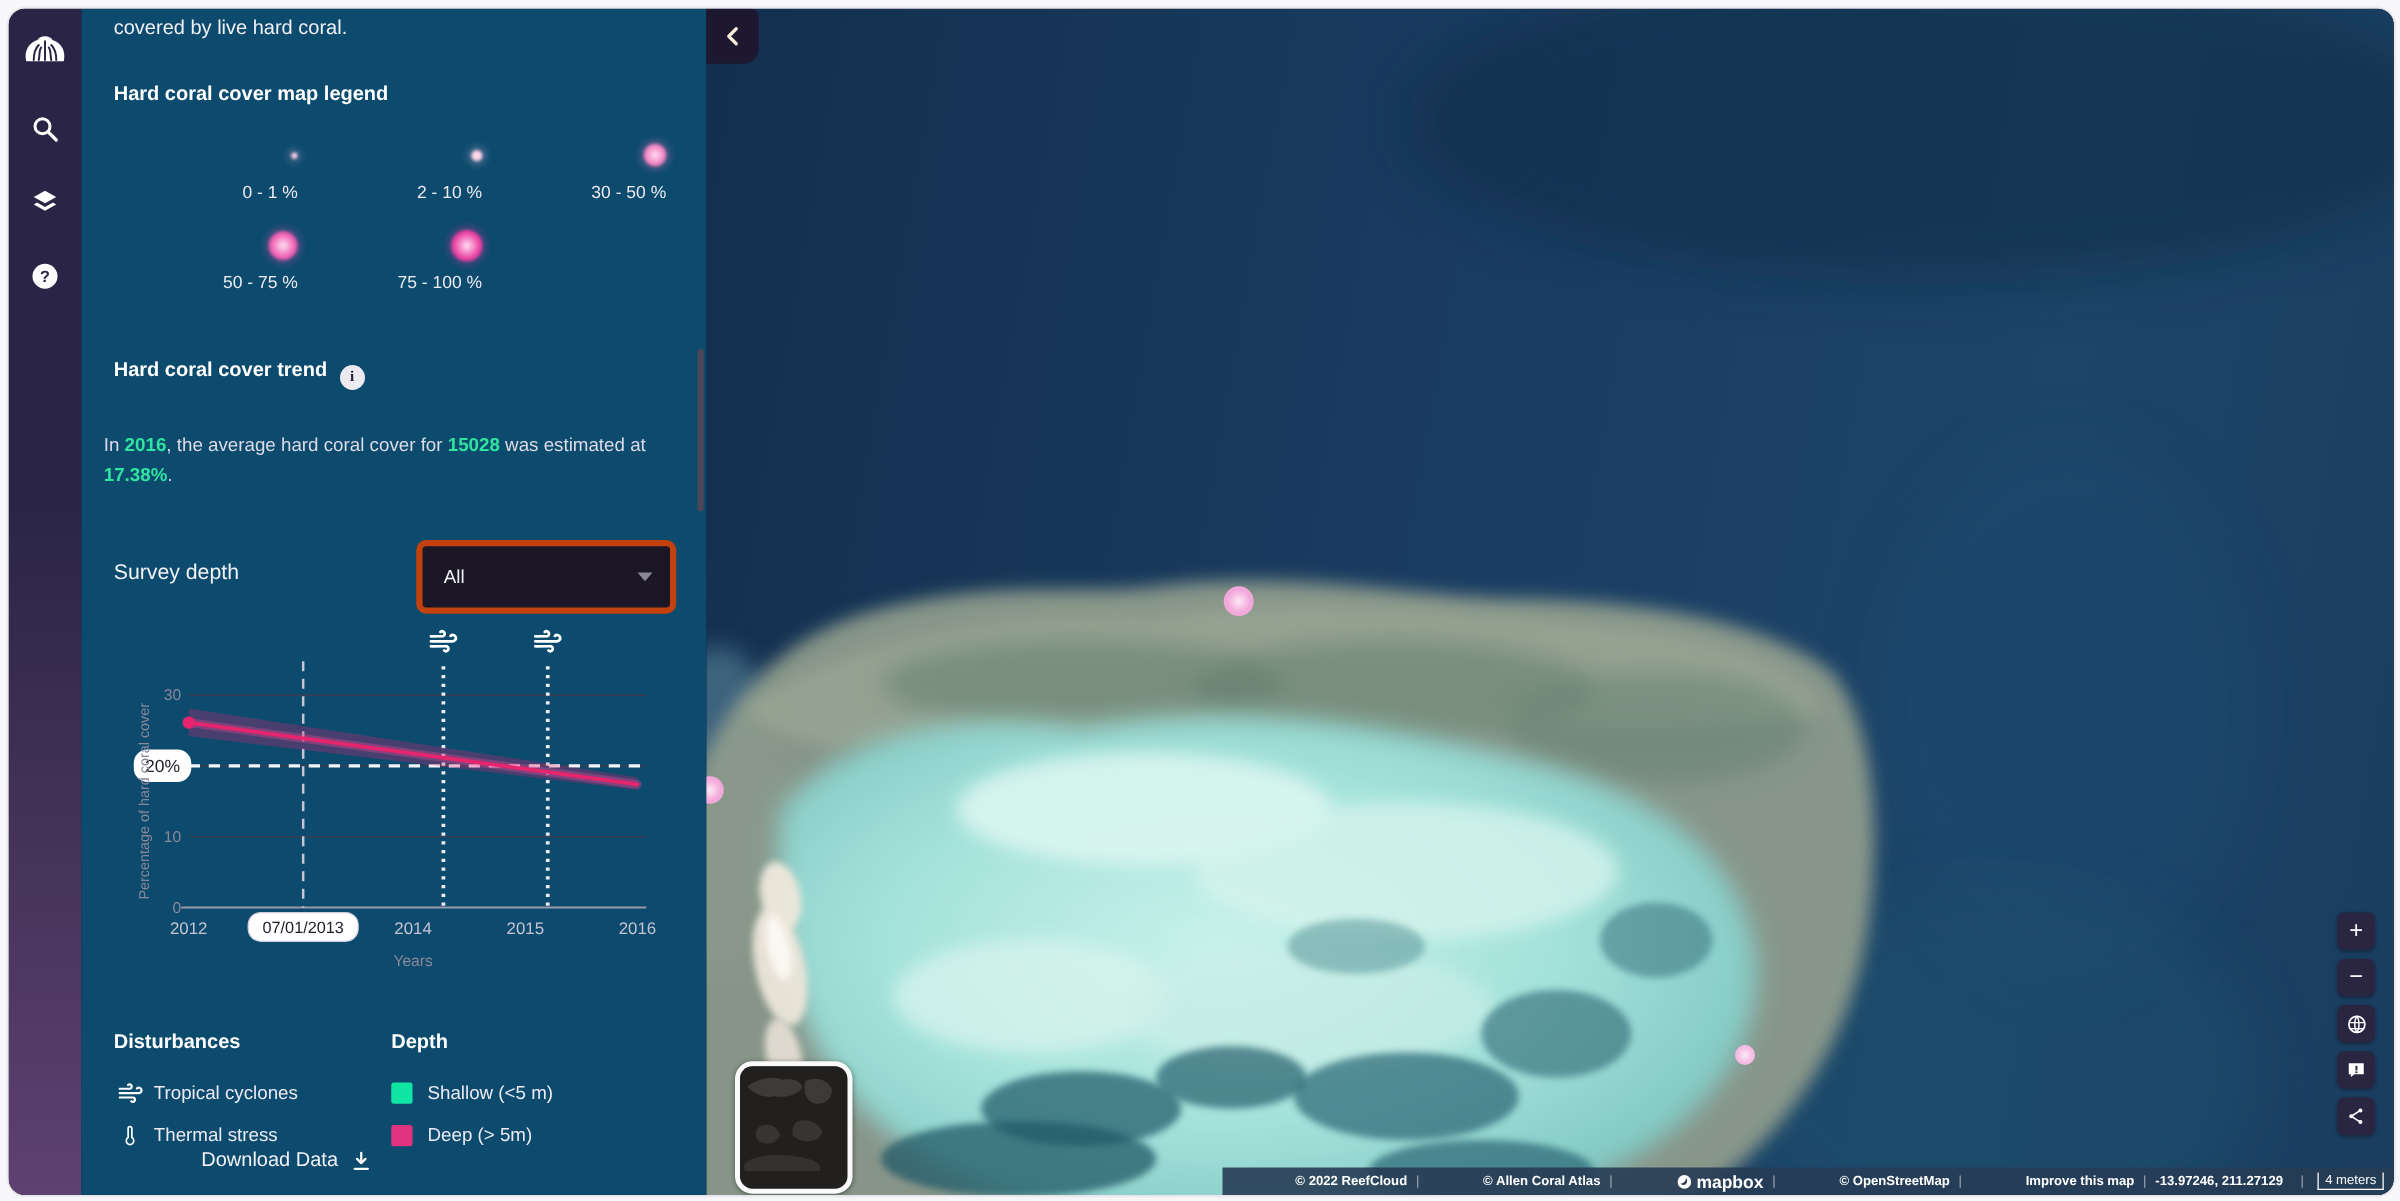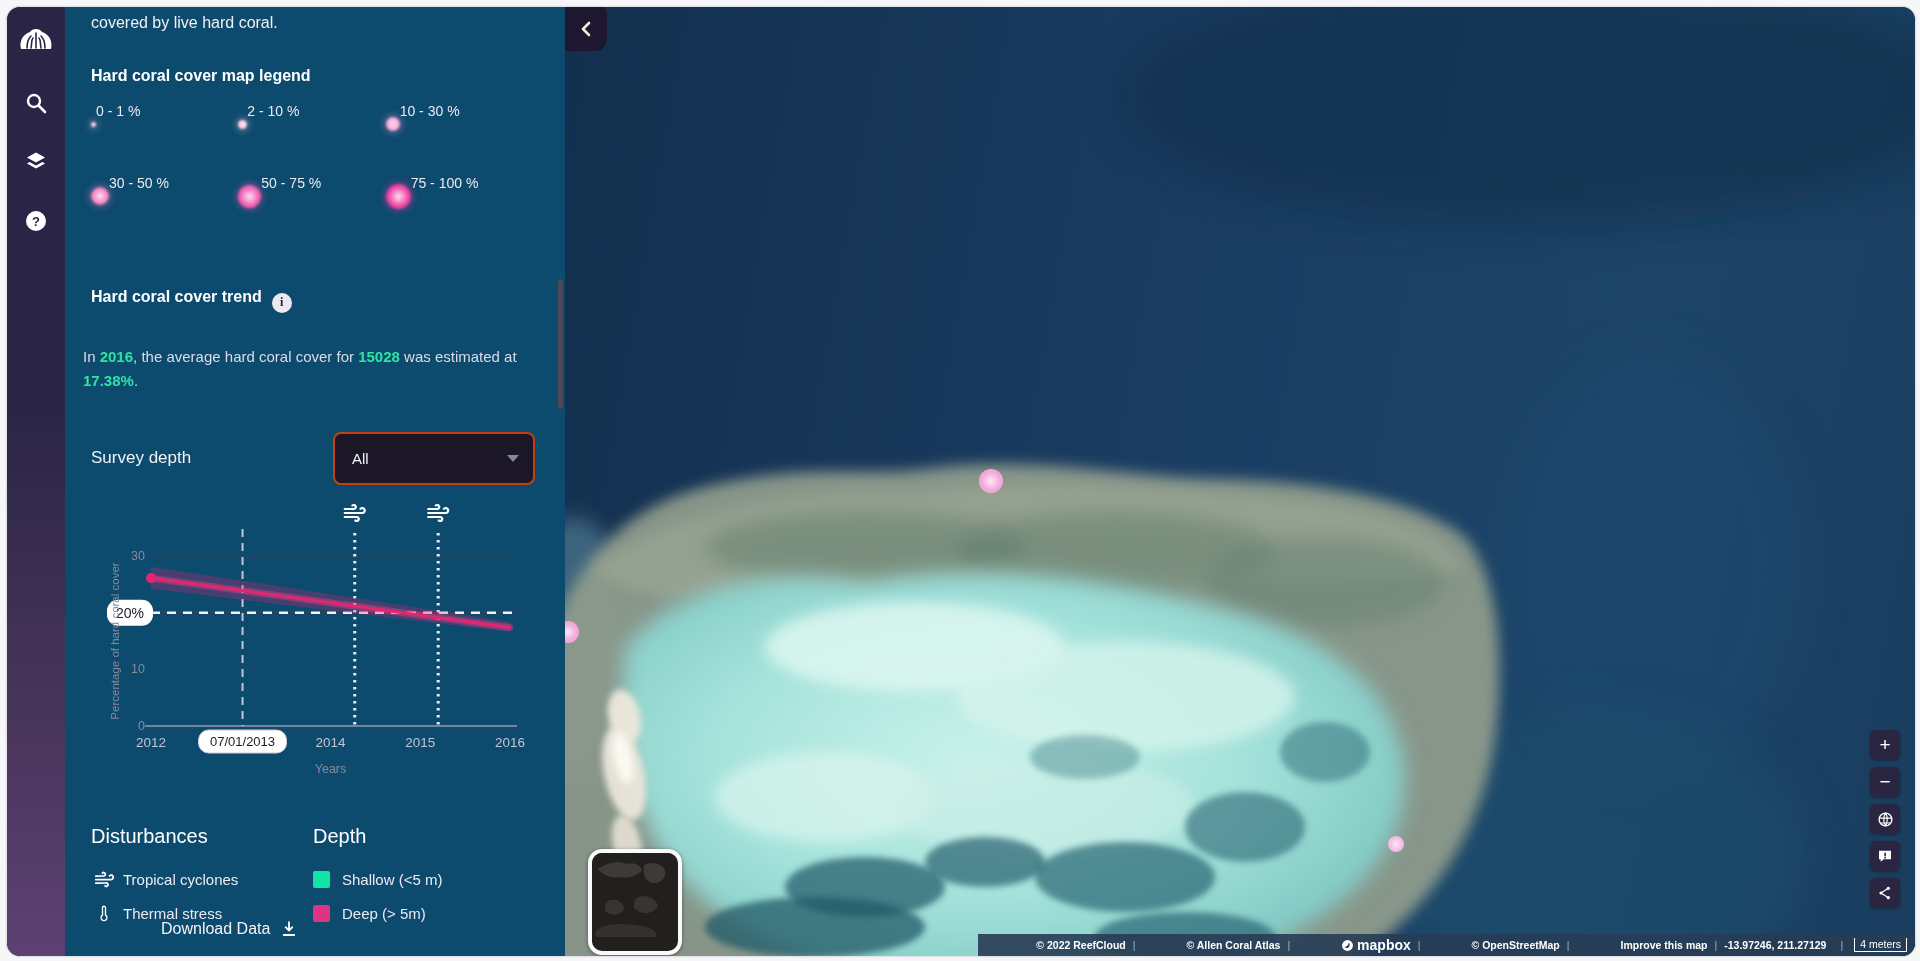--- a/index.html
+++ b/index.html
@@ -7,35 +7,35 @@
          background:#17131f;border:1px solid #e3e3ea;box-shadow:0 0 0 1px rgba(0,0,0,.03);}
   
   .iconbar{position:absolute;left:0;top:0;width:58px;height:100%;
            background:linear-gradient(180deg,#2a2547 0%,#2a2546 42%,#463459 72%,#5d4173 100%);z-index:30;}
   .ib-item{position:absolute;left:0;width:58px;height:40px;display:flex;align-items:center;justify-content:center;cursor:pointer;}
   
   .panel{position:absolute;left:58px;top:0;width:500px;height:100%;background:#0c4a6e;z-index:20;color:#e9e8ef;}
   .intro{position:absolute;left:26px;top:7px;font-size:16px;color:#f1f0f5;}
   .sec-title{position:absolute;left:26px;font-size:16px;font-weight:700;color:#ffffff;margin:0;}
   #legend-grid{position:absolute;left:26px;top:96px;width:442px;display:grid;grid-template-columns:repeat(3,1fr);row-gap:2px;}
-  .leg-cell{display:flex;flex-direction:row;align-items:flex-start;height:70px;justify-content:flex-start;}
+  .leg-cell{display:flex;flex-direction:column;align-items:flex-end;height:70px;justify-content:flex-start;}
   .leg-dotbox{height:42px;display:flex;align-items:center;justify-content:center;}
   .leg-dot{border-radius:50%;filter:blur(1.2px);}
   .leg-label{font-size:14px;color:#eceaf2;}
   .info-badge{display:inline-flex;width:20px;height:20px;border-radius:50%;background:#eceaf0;color:#24203a;
               font-weight:700;font-size:12px;align-items:center;justify-content:center;margin-left:10px;vertical-align:-4px;cursor:pointer;font-family:"Liberation Serif",serif;}
   .sentence{position:absolute;left:18px;top:338px;width:444px;font-size:15px;line-height:24px;color:#dddbe6;margin:0;}
   .hl{color:#2fe3a0;font-weight:700;}
   .depth-label{position:absolute;left:26px;top:441px;font-size:17px;color:#f2f1f6;}
-  .dropdown{position:absolute;left:268px;top:425px;width:198px;height:49px;border:2px solid #c2410c;border-radius:8px;
+  .dropdown{position:absolute;left:268px;top:425px;width:198px;height:49px;border:5px solid #c2410c;border-radius:8px;
             display:flex;align-items:center;cursor:pointer;background:#1b1726;}
   .dropdown .val{margin-left:17px;font-size:15px;color:#f2f1f6;}
   .dropdown .chev{position:absolute;right:14px;top:21px;width:0;height:0;border-left:6px solid transparent;border-right:6px solid transparent;border-top:7px solid #8a879a;}
   .chart-wrap{position:absolute;left:40px;top:468px;width:430px;height:310px;}
-  .bl-title{font-size:20px;font-weight:400;color:#fff;margin:0 0 14px 0;}
+  .bl-title{font-size:16px;font-weight:700;color:#fff;margin:0 0 14px 0;}
   .bottom-legend{position:absolute;left:26px;top:818px;width:450px;display:flex;}
   .bl-col1{width:222px;}
   .bl-row{display:flex;align-items:center;height:34px;font-size:15px;color:#eceaf2;}
   .bl-ico{width:26px;display:flex;justify-content:center;margin-right:6px;}
   .swatch{width:17px;height:17px;margin-right:12px;border-radius:2px;}
   .download{position:absolute;left:96px;top:912px;display:flex;align-items:center;font-size:16px;color:#f4f3f8;cursor:pointer;}
   .download svg{margin-left:10px;}
   .scroll-thumb{position:absolute;right:2px;top:272px;width:5px;height:130px;border-radius:3px;background:#4c4759;}
   
   .collapse-btn{position:absolute;left:558px;top:0;width:42px;height:44px;background:#1d1830;z-index:25;
@@ -99,26 +99,20 @@
           <div class="leg-dotbox">
             <div class="leg-dot" style="width:5px;height:5px;background:radial-gradient(circle,#ffe2f3 0%,#f6c3dd 60%);box-shadow:0 0 7px 2px #f6c3dd66"></div>
           </div>
           <div class="leg-label">0 - 1 %</div>
         </div>
         <div class="leg-cell">
           <div class="leg-dotbox">
             <div class="leg-dot" style="width:9px;height:9px;background:radial-gradient(circle,#ffe2f3 0%,#f8cde2 60%);box-shadow:0 0 7px 2px #f8cde266"></div>
           </div>
           <div class="leg-label">2 - 10 %</div>
-        </div>
-        <div class="leg-cell">
-          <div class="leg-dotbox">
-            <div class="leg-dot" style="width:14px;height:14px;background:radial-gradient(circle,#ffe2f3 0%,#f4a6d3 60%);box-shadow:0 0 7px 2px #f4a6d366"></div>
-          </div>
-          <div class="leg-label">10 - 30 %</div>
         </div>
         <div class="leg-cell">
           <div class="leg-dotbox">
             <div class="leg-dot" style="width:18px;height:18px;background:radial-gradient(circle,#ffe2f3 0%,#f07fc0 60%);box-shadow:0 0 7px 2px #f07fc066"></div>
           </div>
           <div class="leg-label">30 - 50 %</div>
         </div>
         <div class="leg-cell">
           <div class="leg-dotbox">
             <div class="leg-dot" style="width:23px;height:23px;background:radial-gradient(circle,#ffe2f3 0%,#ee5bb0 60%);box-shadow:0 0 7px 2px #ee5bb066"></div>

